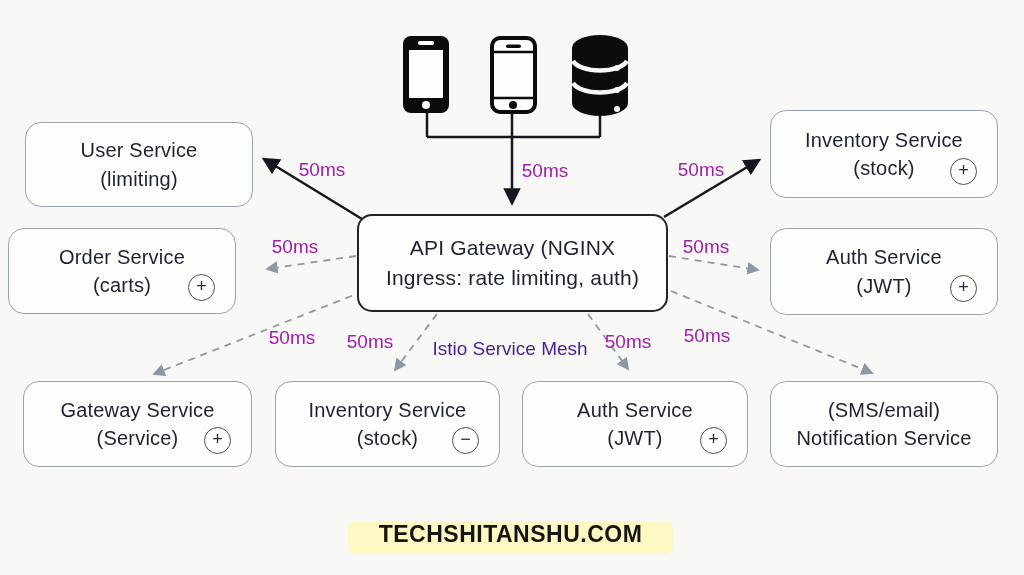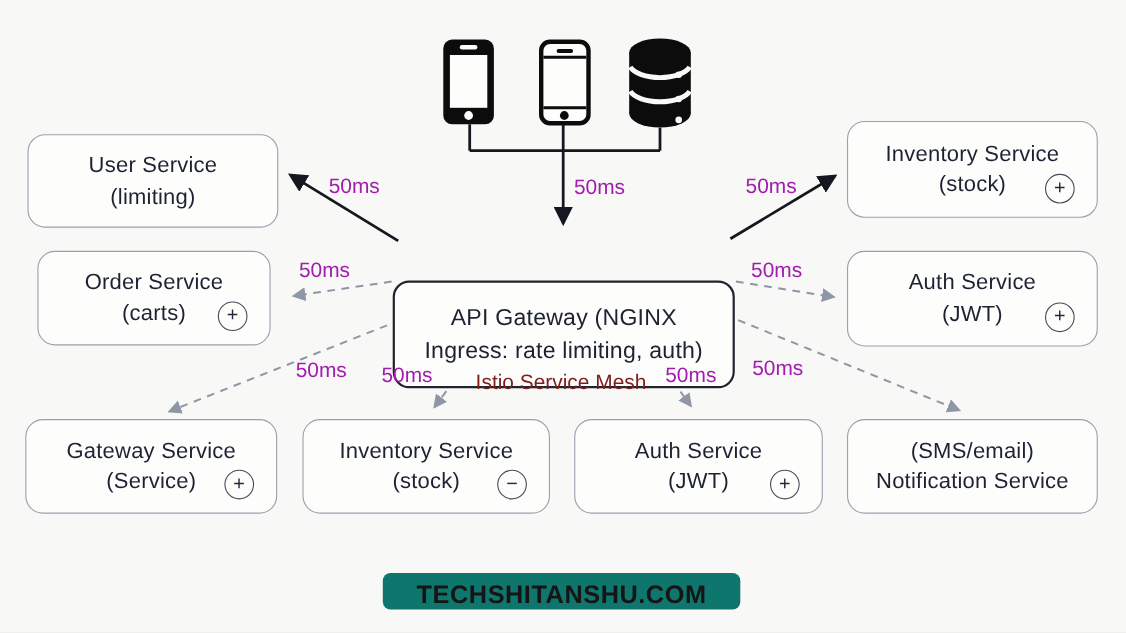--- a/index.html
+++ b/index.html
@@ -21,25 +21,25 @@
     position:absolute;right:20px;bottom:12px;width:27px;height:27px;border-radius:50%;
     border:1.6px solid #464c59;display:flex;align-items:center;justify-content:center;
     font-size:18px;font-weight:400;color:#23283a;box-sizing:border-box;padding-bottom:1px;background:transparent;
   }
   .lat{
     position:absolute;transform:translate(-50%,-50%);
     font-size:19px;color:#a21caf;white-space:nowrap;font-weight:400;
   }
   .mesh{
     position:absolute;transform:translate(-50%,-50%);
-    font-size:19px;color:#7f1d1d;white-space:nowrap;
+    font-size:19px;color:#4c1d95;white-space:nowrap;
   }
   .banner{
     position:absolute;left:348px;top:521px;width:325px;height:33px;
-    background:#0f766e;border-radius:7px;display:flex;align-items:flex-end;justify-content:center;
+    background:#fef9c3;border-radius:7px;display:flex;align-items:flex-start;justify-content:center;
     font-size:23px;font-weight:800;color:#151515;letter-spacing:.5px;
   }
 </style>
 </head>
 <body>
 
 <div class="canvas">
 
   <svg class="wires" viewBox="0 0 1024 575">
     <defs>
@@ -92,31 +92,31 @@
       <rect x="572" y="48" width="56" height="55" fill="#0c0c0c"></rect>
       <ellipse cx="600" cy="103" rx="28" ry="13" fill="#0c0c0c"></ellipse>
       <path d="M573 61 A 28 13 0 0 0 627 61" stroke="#F8F8F6" stroke-width="4.5" fill="none"></path>
       <path d="M573 83 A 28 13 0 0 0 627 83" stroke="#F8F8F6" stroke-width="4.5" fill="none"></path>
       <circle cx="617" cy="68" r="3" fill="#F8F8F6"></circle>
       <circle cx="617" cy="90" r="3" fill="#F8F8F6"></circle>
       <circle cx="617" cy="109" r="3" fill="#F8F8F6"></circle>
     </g>
   </svg>
 
-  <div class="box gateway" style="left:357px;top:214px;width:311px;height:98px;margin-top:41px;">
+  <div class="box gateway" style="left:357px;top:214px;width:311px;height:98px;">
     <span>API Gateway (NGINX</span>
     <span>Ingress: rate limiting, auth)</span>
   </div>
 
   <div class="box" style="left:25px;top:112px;width:228px;height:85px;margin-top:10px;">
     <span>User Service</span>
     <span>(limiting)</span>
   </div>
 
-  <div class="box" style="left:34px;top:228px;width:212px;height:86px;">
+  <div class="box" style="left:8px;top:228px;width:228px;height:86px;">
     <span>Order Service</span>
     <span>(carts)</span>
     <span class="badge">+</span>
   </div>
 
   <div class="box" style="left:770px;top:110px;width:228px;height:88px;">
     <span>Inventory Service</span>
     <span>(stock)</span>
     <span class="badge">+</span>
   </div>

